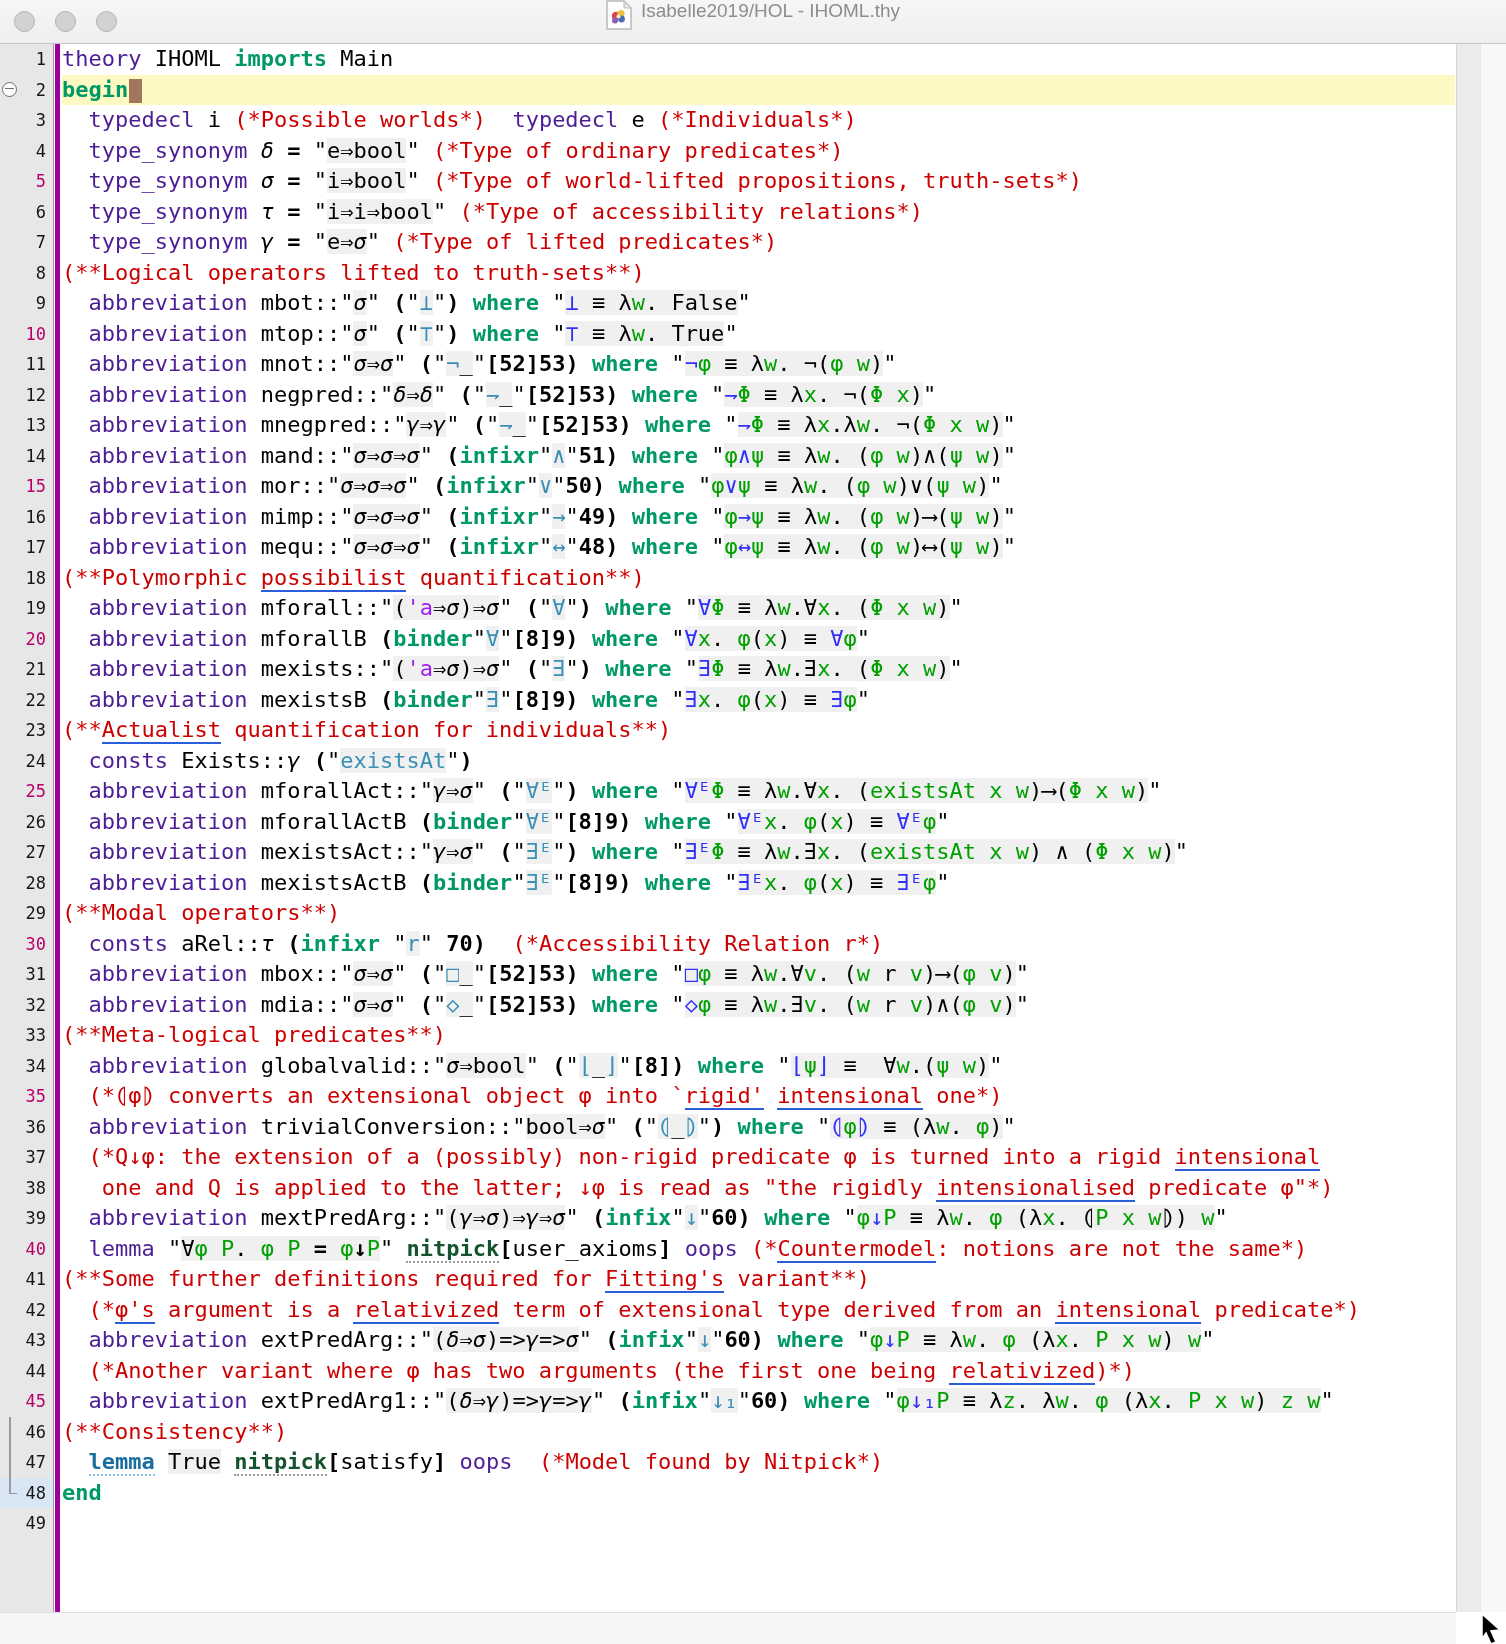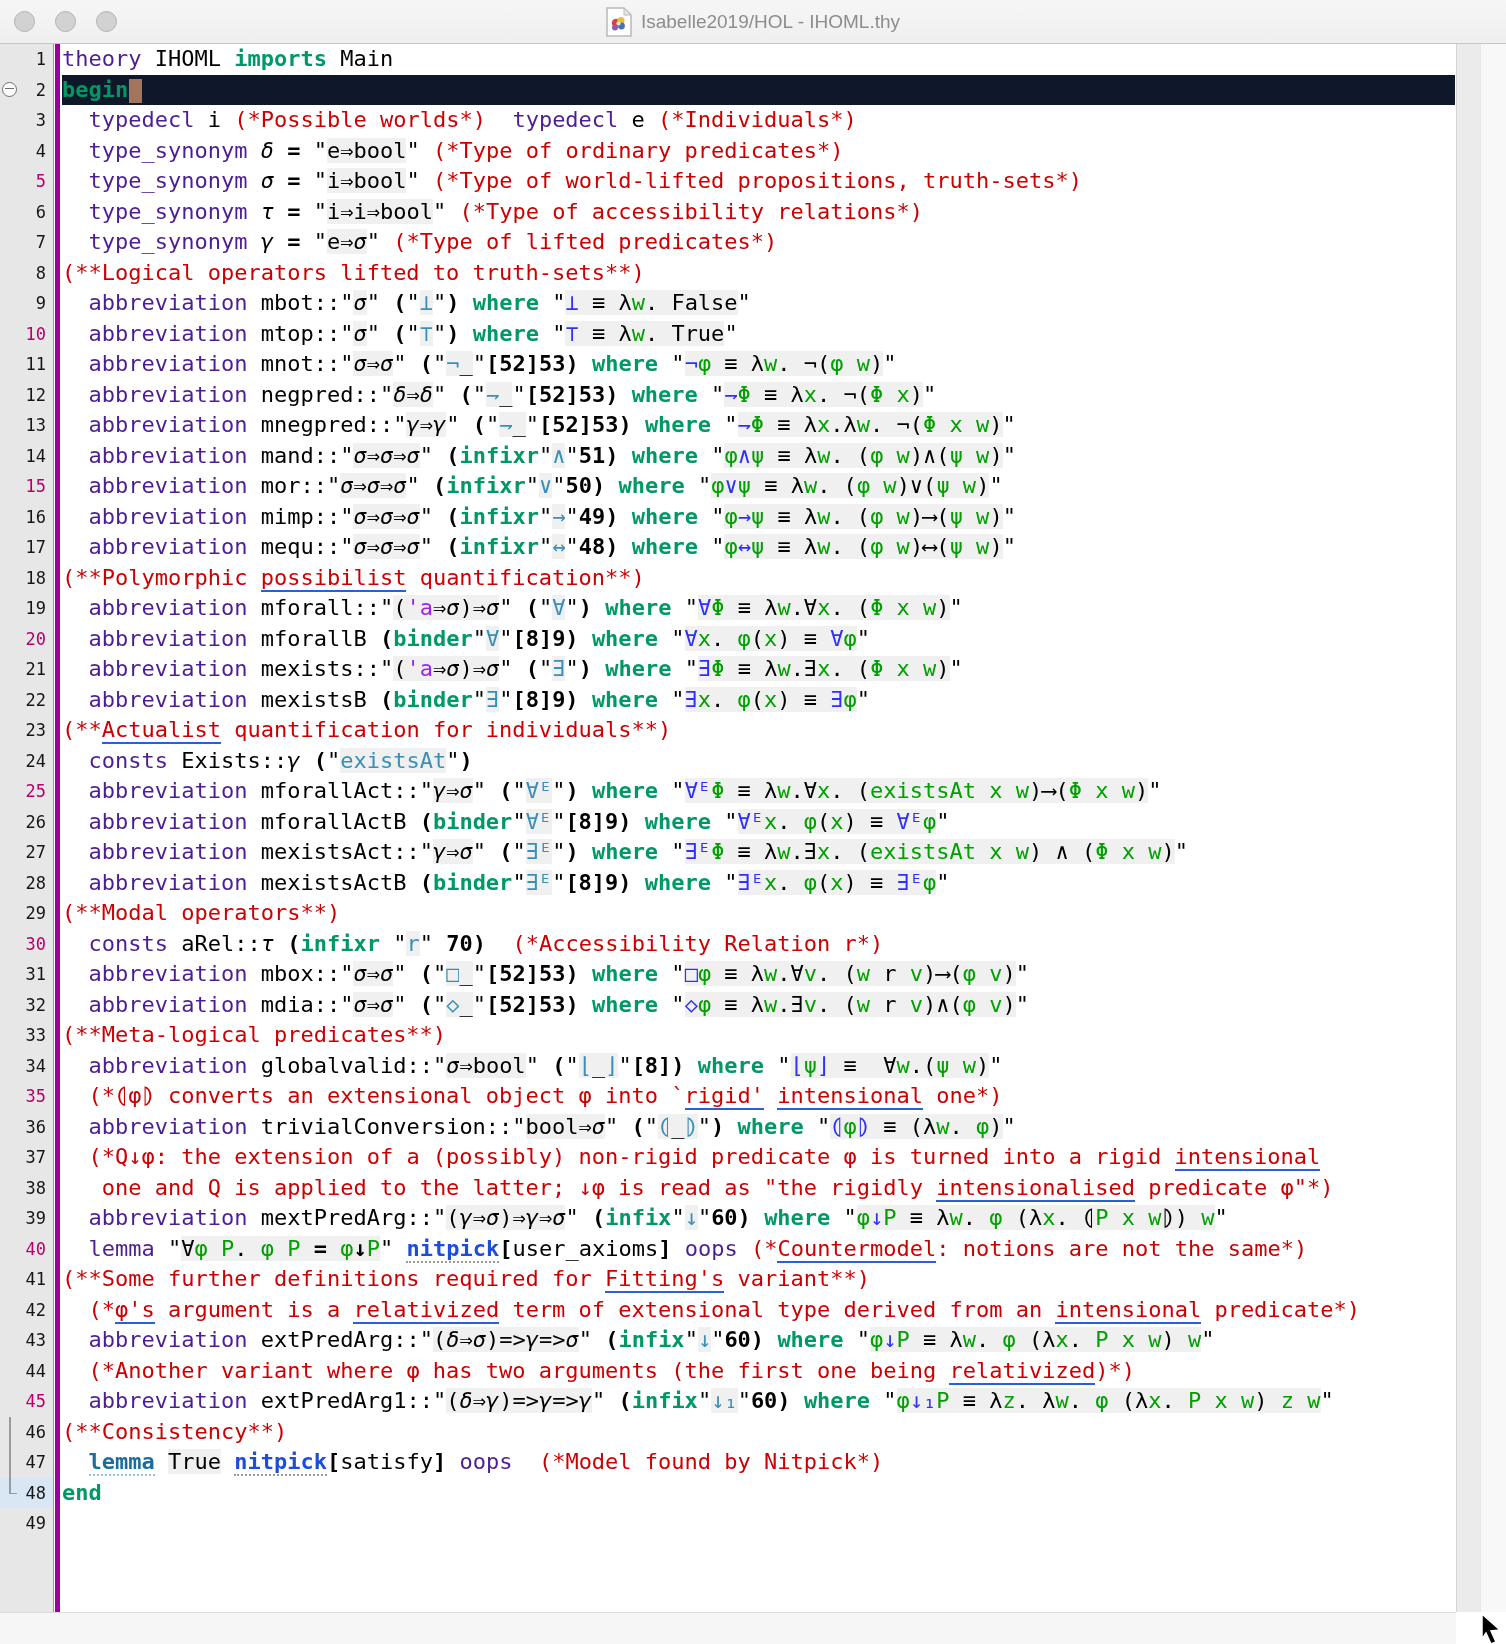--- a/index.html
+++ b/index.html
@@ -4,45 +4,45 @@
 <style>
   html,body{margin:0;padding:0;}
   body{width:1506px;height:1644px;position:relative;overflow:hidden;background:#fff;
        font-family:"DejaVu Sans Mono","DejaVu Sans",monospace;}
   
   .titlebar{position:absolute;left:0;top:0;width:1506px;height:44px;
     background:linear-gradient(#f6f6f6,#efefef);border-bottom:1px solid #c6c6c6;box-sizing:border-box;}
   .tl{position:absolute;top:11px;width:21px;height:21px;border-radius:50%;
       background:#d2d2d2;border:1px solid #b2b2b2;box-sizing:border-box;}
   .title-wrap{position:absolute;left:0;top:0;width:100%;height:44px;display:flex;
-      align-items:center;justify-content:center;gap:9px;}
+      justify-content:center;gap:9px;}
   .doc-icon{width:26px;height:30px;position:relative;flex:0 0 auto;}
   .win-title{font-family:"Liberation Sans",sans-serif;font-size:19px;color:#8d8d8d;}
   
   .editor{position:absolute;left:0;top:44px;width:1506px;height:1568px;background:#fff;}
   .gutter{position:absolute;left:0;top:0;width:54px;height:1568px;background:#e7e7e7;
       border-right:1px solid #9a9a9a;box-sizing:border-box;}
   .purple-bar{position:absolute;left:55px;top:0;width:5px;height:1568px;background:#9c009c;}
   .gutter-cell{height:30.5px;line-height:30.5px;text-align:right;padding-right:7px;
       font-size:17px;color:#161616;position:relative;}
   .gutter-cell.every5{color:#b8006b;}
   .gutter-cell.hl-blue{background:#d9e7f5;text-align:right;}
   .fold-minus{position:absolute;left:2px;top:7px;width:15px;height:15px;border:1.5px solid #6f6f6f;
       border-radius:50%;background:#fdfdfd;box-sizing:border-box;}
   .fold-minus::after{content:"";position:absolute;left:2px;right:2px;top:5px;height:1.5px;background:#6f6f6f;}
   .fold-guide-v{position:absolute;left:9px;width:1.5px;background:#9a9a9a;}
   .fold-guide-foot{position:absolute;left:9px;width:8px;height:1.5px;background:#9a9a9a;}
   .code{position:absolute;left:62px;top:0;width:1393px;height:1568px;overflow:hidden;}
   .code-line{height:30.5px;line-height:30.5px;font-size:22px;white-space:pre;color:#000;}
-  .code-line.current{background:#0f172a;}
+  .code-line.current{background:#fef9c3;}
   
   .s-pl{color:#000;}
   .s-b{color:#000;font-weight:bold;}
   .s-k1{color:#4c1d95;font-weight:normal;}
-  .s-k1d{color:#1d4ed8;font-weight:bold;border-bottom:2px dotted #9a9a9a;}
+  .s-k1d{color:#14532d;font-weight:bold;border-bottom:2px dotted #9a9a9a;}
   .s-k1w{color:#1a6e9e;font-weight:bold;border-bottom:2px dotted #8fc3e8;}
   .s-k2{color:#009966;font-weight:bold;}
   .s-cm{color:#cc0000;}
   .s-cmu{color:#cc0000;border-bottom:2.5px solid #2b5fd9;text-align:center;}
   .s-gr{color:#00a000;}
   .s-bl{color:#3030f8;}
   .s-tb{color:#3a8fb7;}
   .s-tv{color:#a020f0;}
   .s-it{font-style:italic;}
   .s-bg{background:#f0f0f0;}

